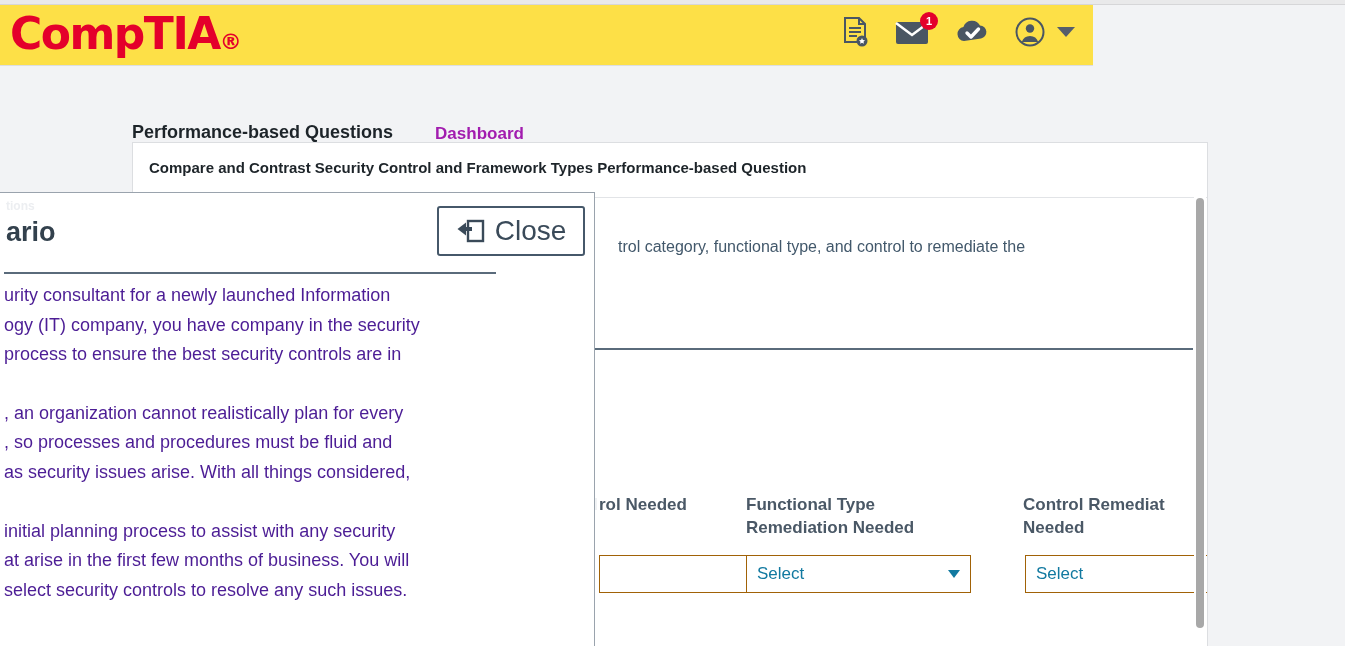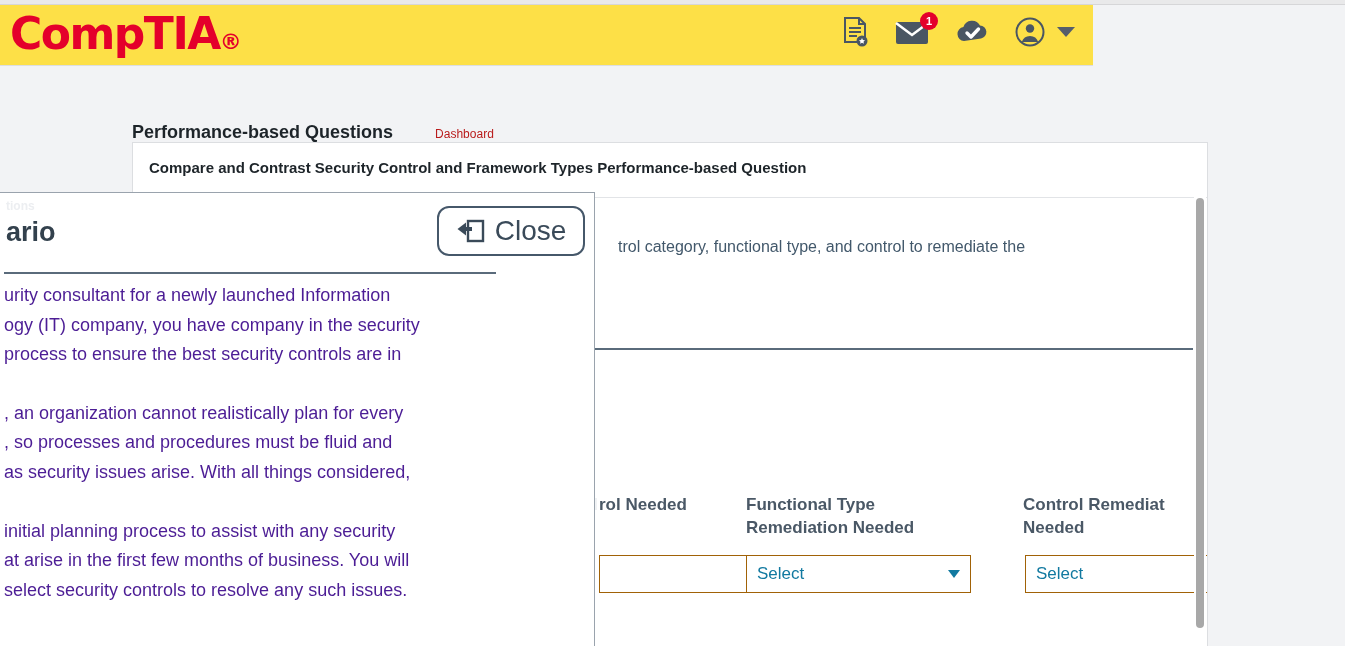--- a/index.html
+++ b/index.html
@@ -77,21 +77,21 @@
     display: flex; align-items: center; margin-top: 40px;
   }
   .tab {
     font-size: 18px;
     padding: 0 0 10px 0;
     margin-right: 42px;
     cursor: pointer;
     white-space: nowrap;
   }
   .tab.active { color: #1d2429; font-weight: 700; }
-  .tab.inactive { color: #b91c1c; font-weight: 400; font-size: 12px; padding-top: 3px; }
+  .tab.inactive { color: #a21caf; font-weight: 700; font-size: 17px; padding-top: 3px; }
 
   .card {
     position: absolute; top: 142px; left: 132px;
     width: 1076px; height: 560px;
     background: #ffffff;
     border: 1px solid #dcdee1;
     border-bottom: none;
     overflow: hidden;
   }
   .card-title {
@@ -220,21 +220,21 @@
     width: 470px;
     font-size: 18px; color: #4c1d95;
     line-height: 29.5px;
   }
   .modal-body p { margin: 0 0 29px 0; }
 
   .close-btn {
     position: absolute; top: 13px; left: 531px;
     width: 148px; height: 50px;
     border: 2px solid #46586a;
-    border-radius: 12px;
+    border-radius: 3px;
     background: #ffffff;
     display: flex; align-items: center; justify-content: center;
     gap: 9px;
     cursor: pointer;
   }
   .close-label {
     font-size: 28px; color: #3a4a59; font-weight: 400;
     line-height: 28px;
   }
 </style>

